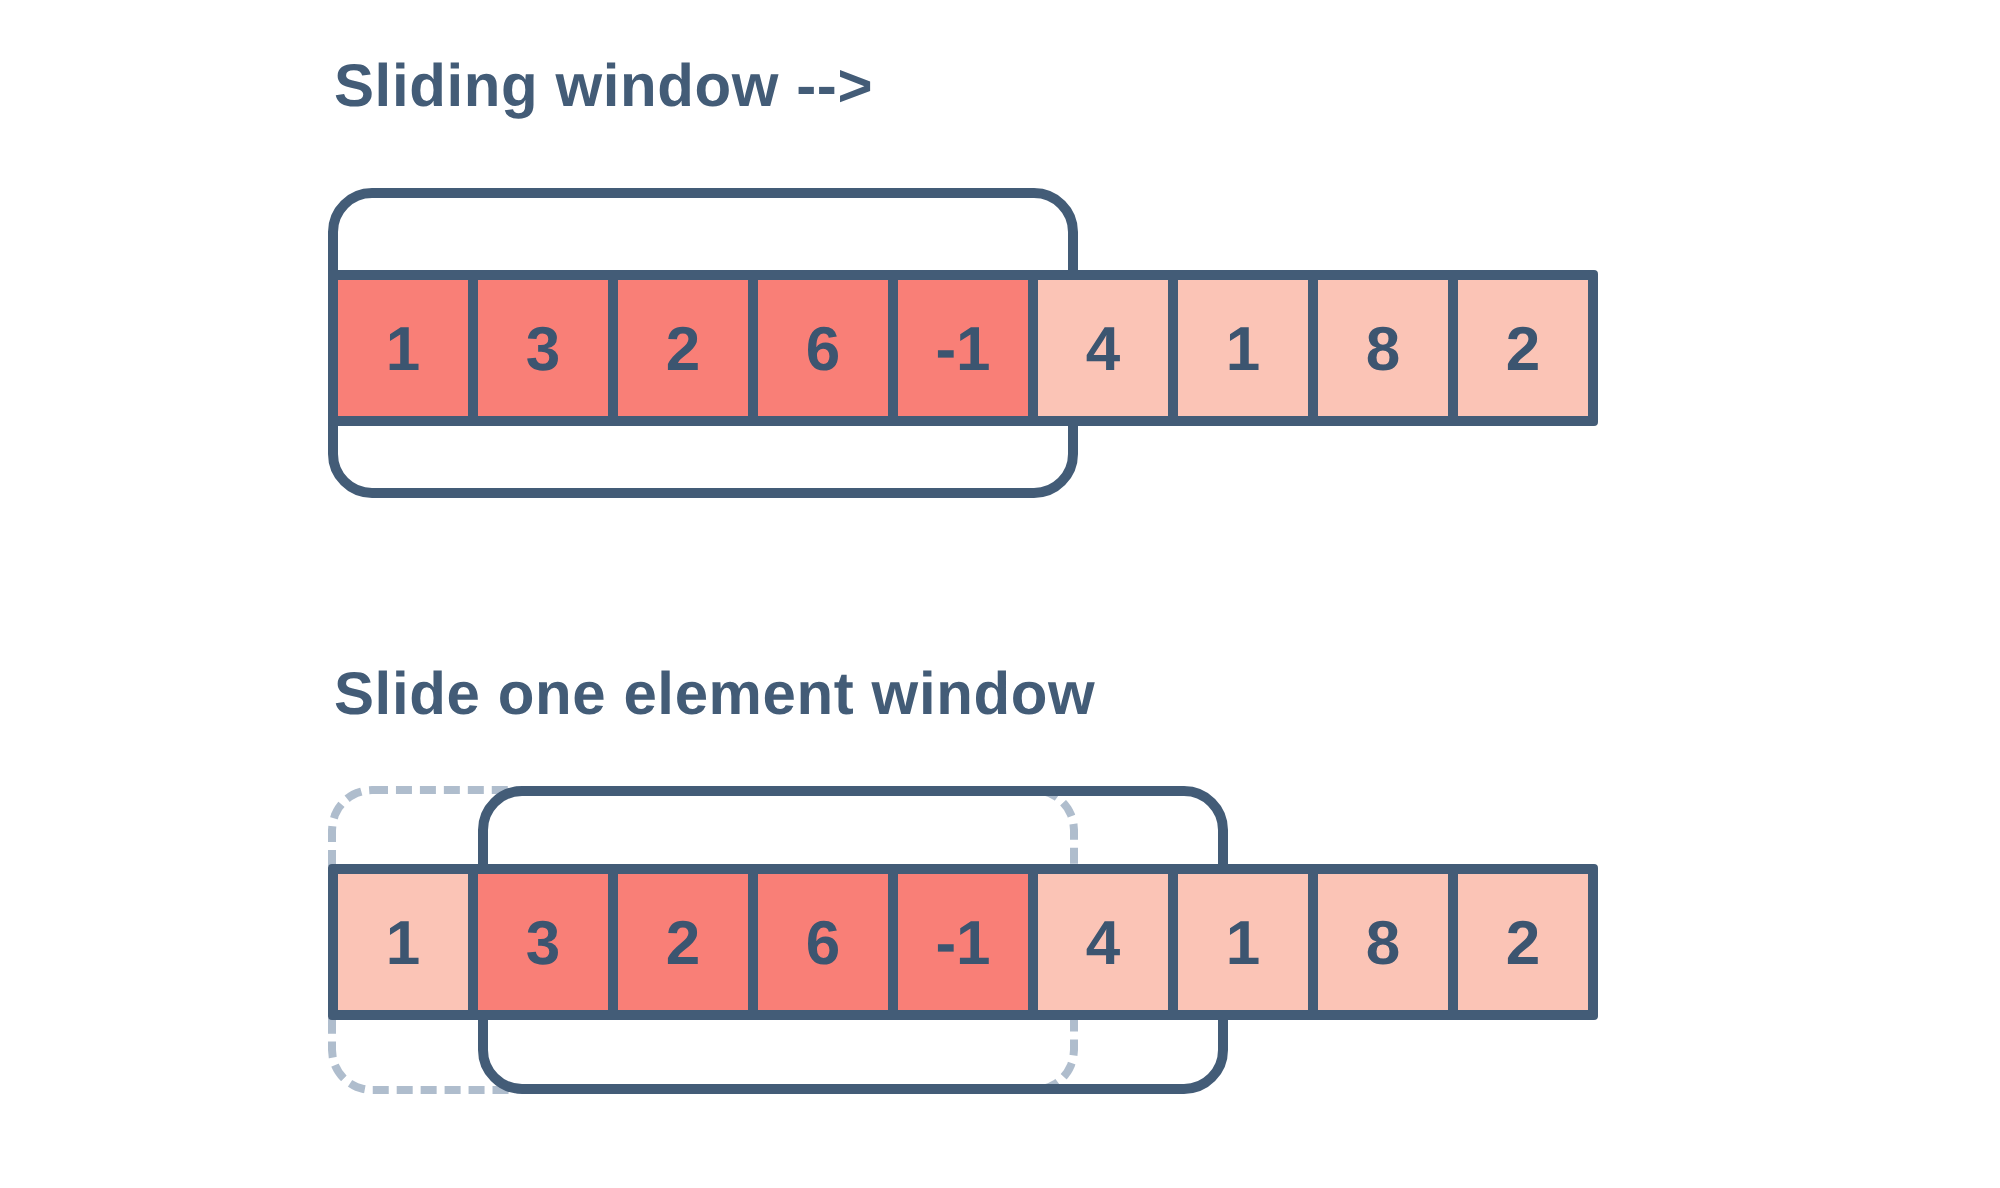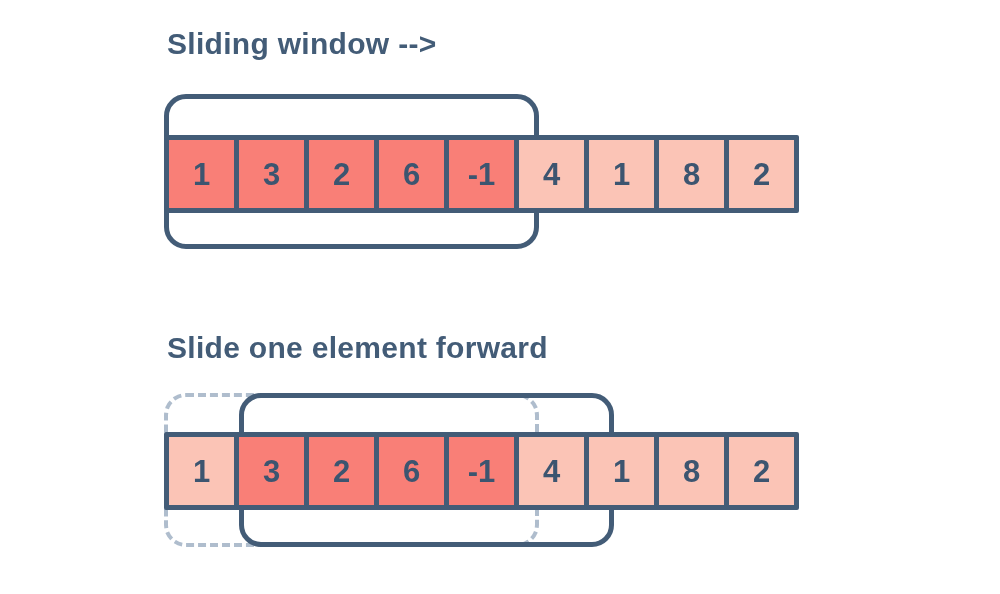--- a/index.html
+++ b/index.html
@@ -112,21 +112,21 @@
       <div class="cell active">-1</div>
       <div class="cell">4</div>
       <div class="cell">1</div>
       <div class="cell">8</div>
       <div class="cell">2</div>
     </div>
   </div>
 
   <div class="row-wrap">
 
-    <div class="caption" id="caption-2">Slide one element forward</div>
+    <div class="caption" id="caption-2">Slide one element window</div>
 
     <div class="window-ghost" id="window-ghost-2"></div>
 
     <div class="window" id="window-2"></div>
 
     <div class="array" id="array-2">
       <div class="cell">1</div>
       <div class="cell active">3</div>
       <div class="cell active">2</div>
       <div class="cell active">6</div>

